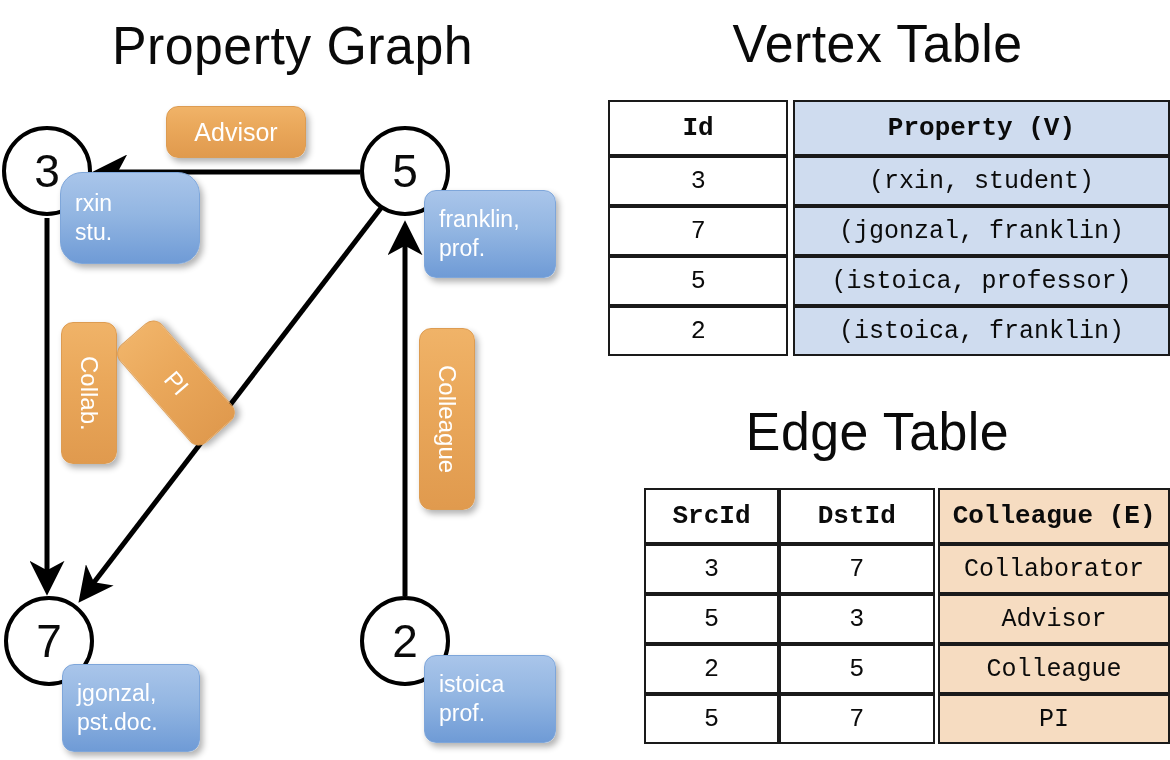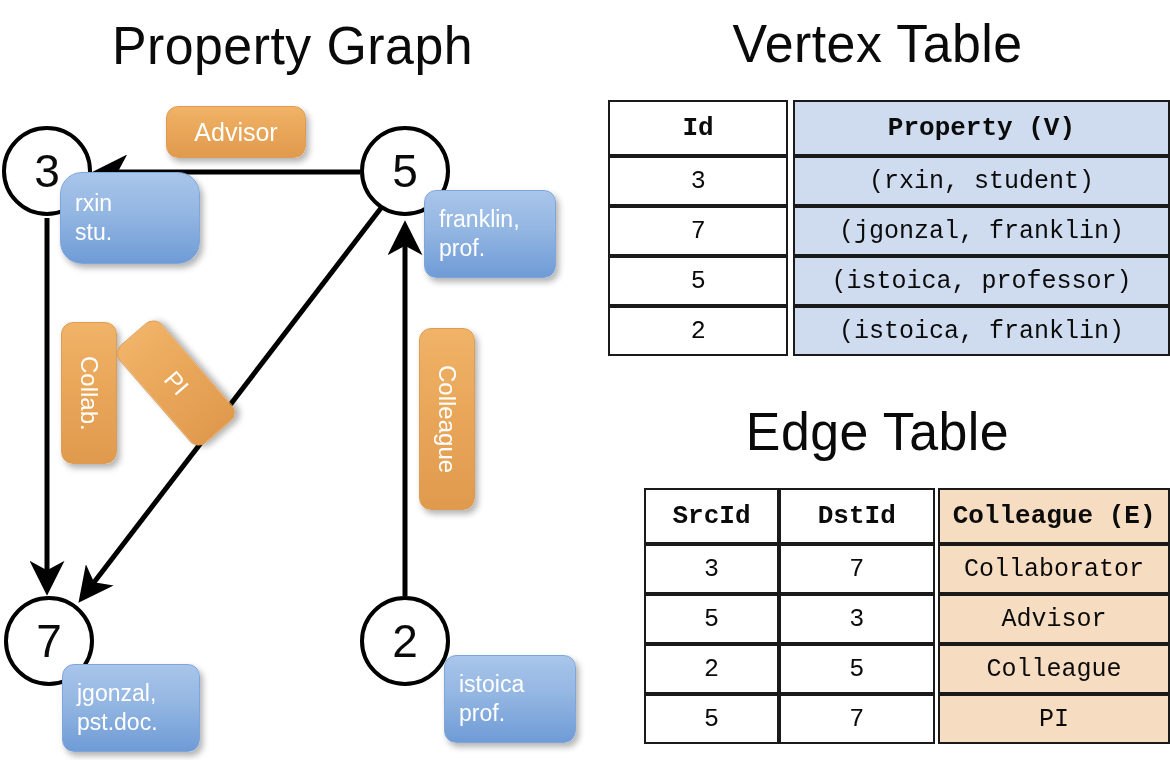--- a/index.html
+++ b/index.html
@@ -87,21 +87,21 @@
     border: 1px solid #7ea6da;
     font-size: 23px;
     line-height: 1.25;
     padding: 6px 14px;
   }
   .chip-blue .ln { display: block; }
 
   #chip-rxin     { left: 60px;  top: 172px; width: 140px; height: 92px; border-radius: 22px; }
   #chip-franklin { left: 424px; top: 190px; width: 132px; height: 88px; }
   #chip-jgonzal  { left: 62px;  top: 655px; width: 138px; height: 88px; margin-top: 9px; }
-  #chip-istoica  { left: 424px; top: 655px; width: 132px; height: 88px; margin-left: 20px; }
+  #chip-istoica  { left: 424px; top: 655px; width: 132px; height: 88px; }
 
   
   .chip-orange {
     background: linear-gradient(to bottom, #f0b368 0%, #eaa85b 40%, #e09a4e 100%);
     border: 1px solid #dd9c52;
     font-size: 24px;
     color: #ffffff;
     align-items: center;
     justify-content: center;
     text-align: center;

